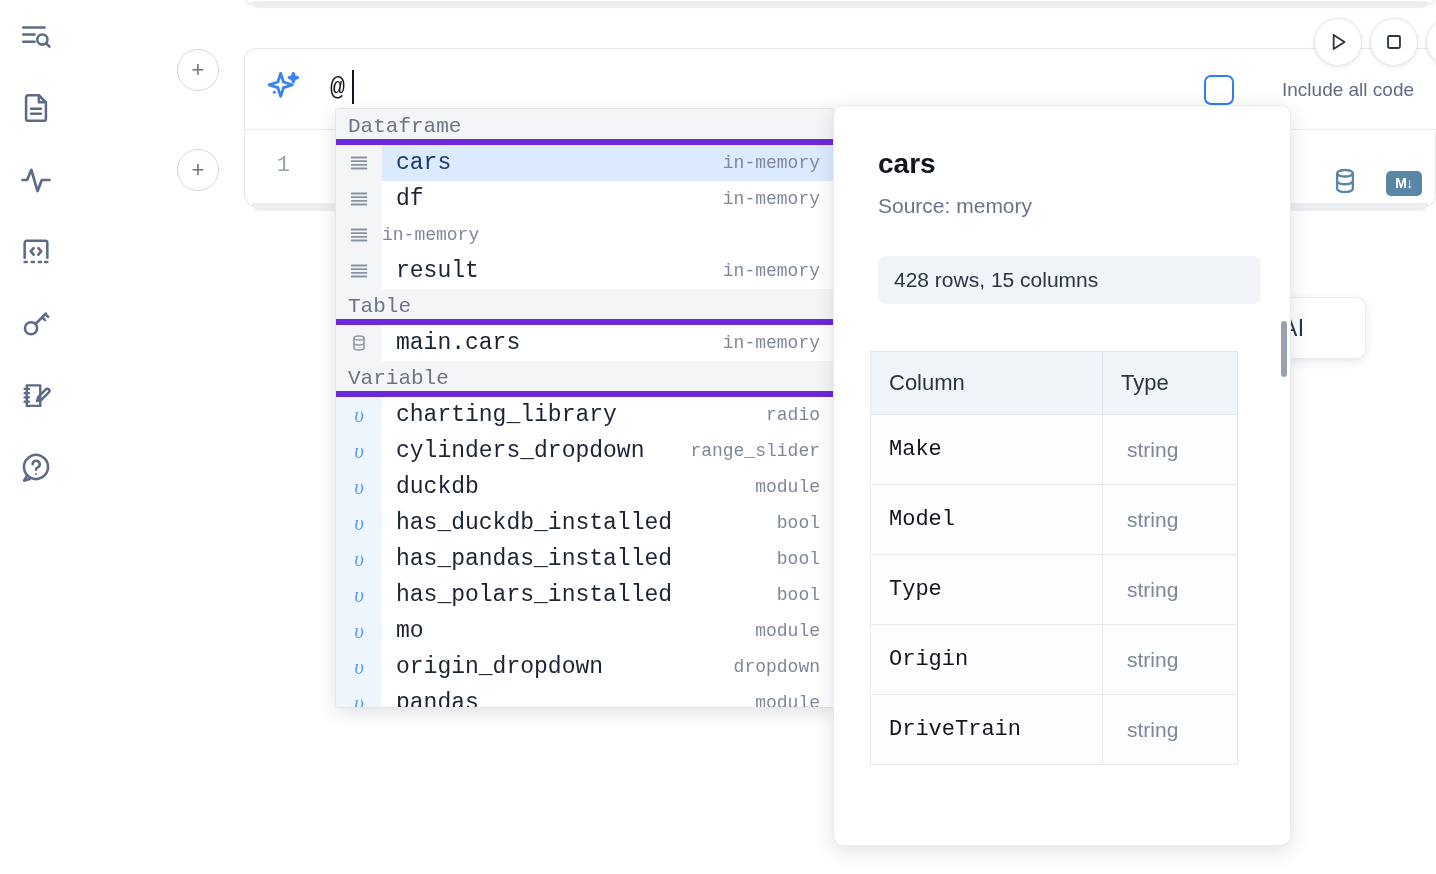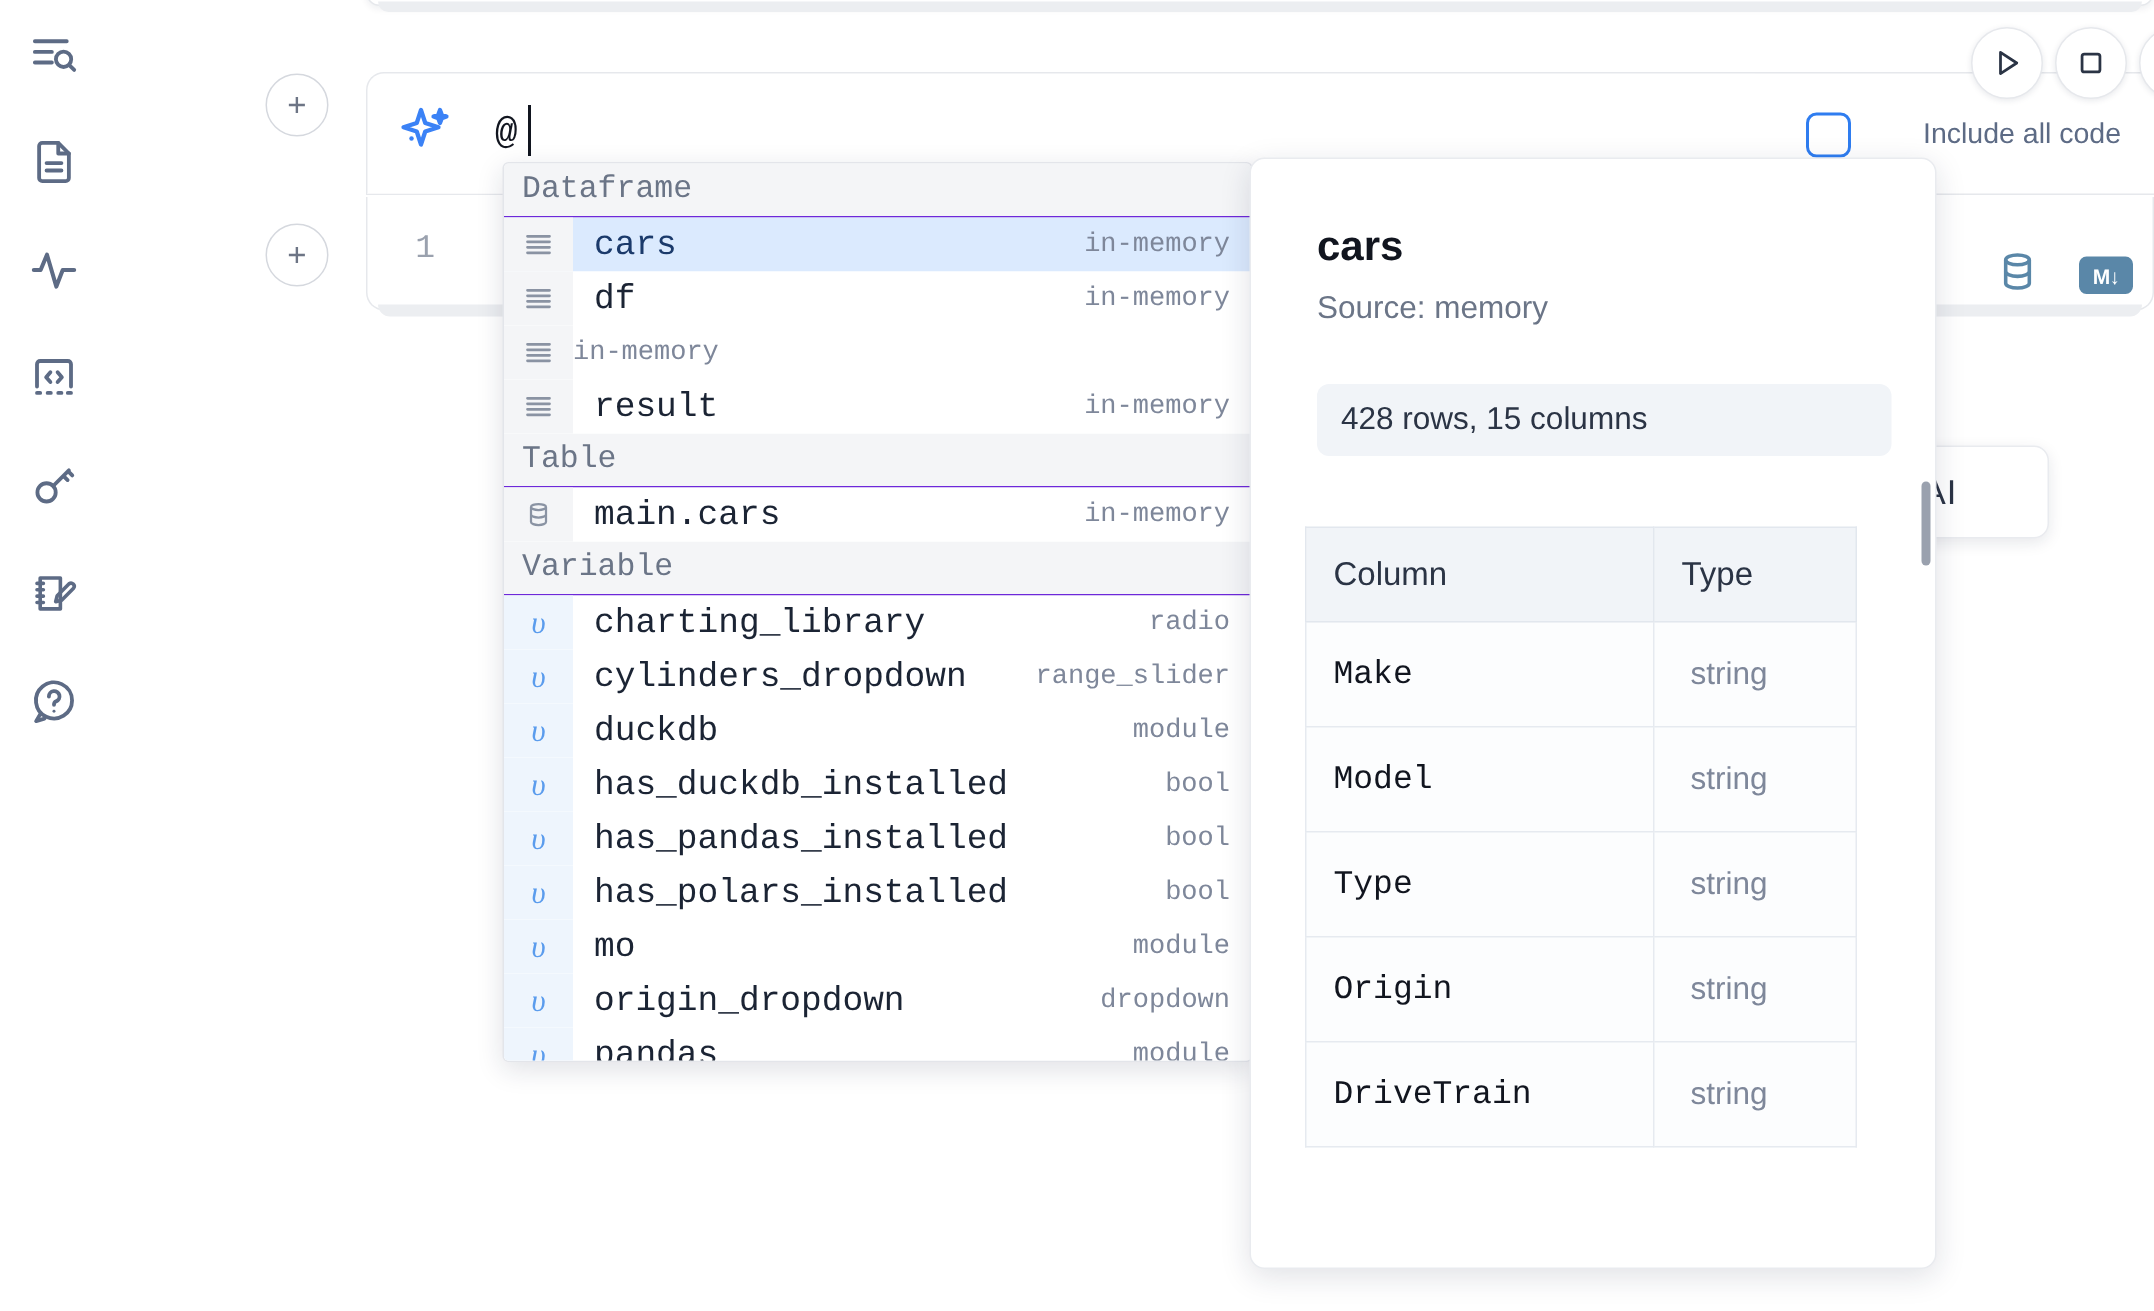--- a/index.html
+++ b/index.html
@@ -125,21 +125,21 @@
   .ac {
     position:absolute; left:335px; top:108px; width:500px; height:600px;
     background:#fff; border:1px solid #e3e5ea; border-radius:4px;
     box-shadow:0 5px 18px rgba(20,30,60,0.13);
     overflow:hidden; z-index:20;
     font-family:"Liberation Mono","DejaVu Sans Mono",monospace;
   }
   .ac-group {
     height:36px; line-height:36px; background:#f4f5f7;
     padding-left:12px; font-size:21px; color:#6b7587;
-    border-bottom:1px solid #6d28d9;
+    border-bottom:6px solid #6d28d9;
   }
   .ac-row {
     position:relative; height:36px; display:flex; align-items:center;
     cursor:pointer; background:#fff;
   }
   .ac-row.sel { background:#dbeafe; }
   .ac-icon {
     width:46px; height:36px; flex:none;
     display:flex; align-items:center; justify-content:center;
     background:#f4f5f7; color:#8a93a3;

